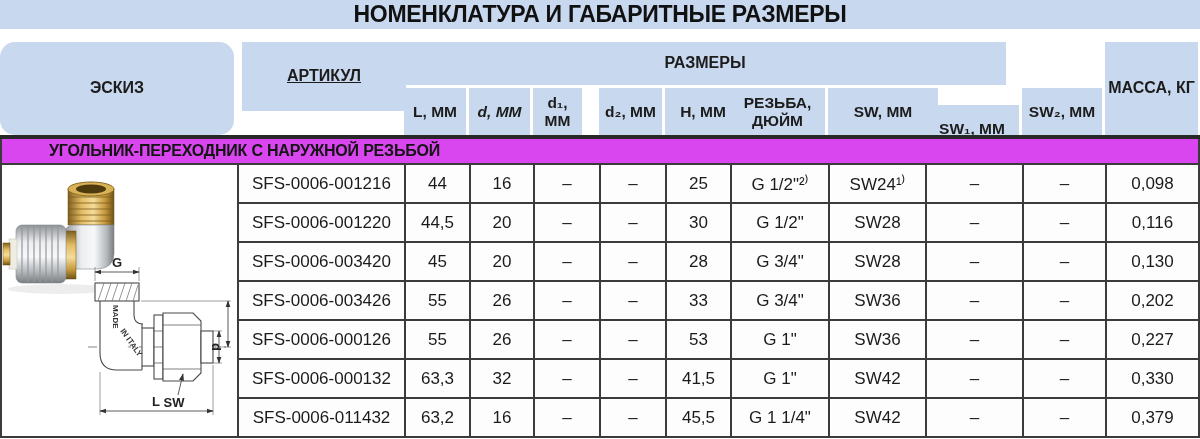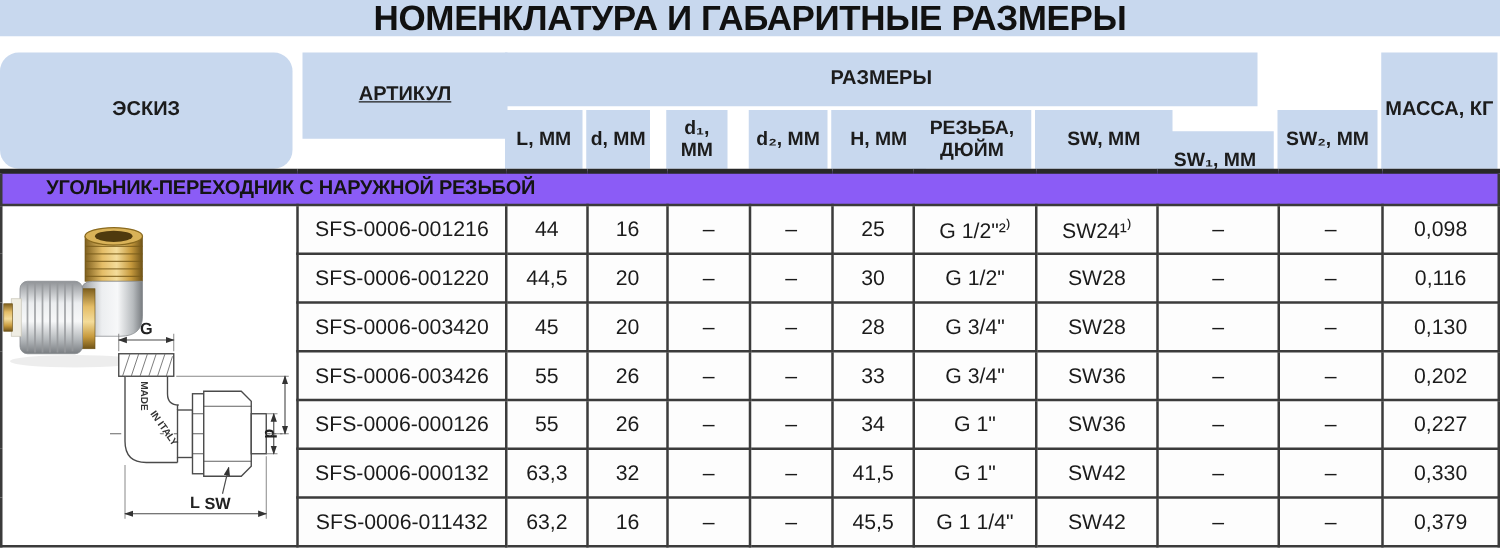--- a/index.html
+++ b/index.html
@@ -6,21 +6,21 @@
   html,body { background:#fff; }
   body { font-family:"Liberation Sans", sans-serif; color:#1a1a1a; }
   #root { position:relative; width:1200px; height:439px; background:#fff; overflow:hidden; }
 
   
   .title-bar {
     position:absolute; left:0; top:8; width:1200px; height:29px;
     background:#c8d8ee; display:flex; align-items:center; justify-content:center;
   }
   .title-bar h1 {
-    font-size:28px; font-weight:bold; color:#111; letter-spacing:-0.3px;text-align:right;
+    font-size:23px; font-weight:bold; color:#111; letter-spacing:-0.3px;text-align:right;
   }
 
   
   .hc {
     position:absolute; background:#c8d8ee; display:flex; align-items:center; justify-content:center;
     font-weight:bold; font-size:16px; color:#1c1c1c; text-align:center; line-height:1.15;
   }
   .hc-sketch  { left:0;    top:42px; width:234px; height:93px;border-radius:15px; }
   .hc-article { left:242px; top:42px; width:164px; height:69px;text-decoration:underline; }
   .hc-sizes   { left:404px; top:42px; width:602px; height:43px; }
@@ -32,21 +32,21 @@
     position:absolute; left:0; top:135px; width:1198px;
     border-collapse:collapse; table-layout:fixed;
     border-top:4px solid #282828;
   }
   .data-table td {
     border:2px solid #3b3b3b; background:#fdfdfd;
     text-align:center; vertical-align:middle;
     font-size:17px; color:#1b1b1b;
   }
   tr.section-row td {
-    height:27px; background:#8b5cf6; text-align:left; padding-left:35px;
+    height:27px; background:#d946ef; text-align:left; padding-left:47px;
     font-weight:bold; font-size:16px; letter-spacing:-0.2px; color:#141414;
   }
   tr.data-row { height:39px; }
   td.sketch-cell { padding:0; vertical-align:top; background:#fff; }
   td.article-cell { font-size:17px; }
 
   svg { display:block; }
   .dim-label { font:bold 13px "Liberation Sans", sans-serif; fill:#222; }
   .made-label { font:bold 8px "Liberation Sans", sans-serif; fill:#333; }
 </style>
@@ -58,21 +58,21 @@
   <div class="title-bar">
     <h1>НОМЕНКЛАТУРА И ГАБАРИТНЫЕ РАЗМЕРЫ</h1>
   </div>
 
   <div class="hc hc-sketch">ЭСКИЗ</div>
   <div class="hc hc-article">АРТИКУЛ</div>
   <div class="hc hc-sizes">РАЗМЕРЫ</div>
   <div class="hc hc-mass">МАССА, КГ</div>
   <div id="subheaders">
       <div class="hc subcol" style="left: 404px; width: 62px;">L, ММ</div>
-      <div class="hc subcol" style="left: 469px; width: 51px;">d, ММ</div>
+      <div class="hc subcol" style="left: 469px; width: 61px; font-style: italic;">d, ММ</div>
       <div class="hc subcol" style="left: 533px; width: 49px;">d₁, ММ</div>
       <div class="hc subcol" style="left: 599px; width: 63px;">d₂, ММ</div>
       <div class="hc subcol" style="left: 665px; width: 76px;">H, ММ</div>
       <div class="hc subcol" style="left: 730px; width: 95px;">РЕЗЬБА,
 ДЮЙМ</div>
       <div class="hc subcol" style="left: 828px; width: 110px;">SW, ММ</div>
       <div class="hc subcol" style="left: 925px; width: 94px; margin-top: 17px;">SW₁, ММ</div>
       <div class="hc subcol" style="left: 1022px; width: 80px;">SW₂, ММ</div>
     </div>
 
@@ -272,21 +272,21 @@
     <td>–</td>
     <td>–</td>
     <td>0,202</td>
   </tr>
         <tr class="data-row">
     <td class="article-cell">SFS-0006-000126</td>
     <td>55</td>
     <td>26</td>
     <td>–</td>
     <td>–</td>
-    <td>34</td>
+    <td>53</td>
     <td>G 1"</td>
     <td>SW36</td>
     <td>–</td>
     <td>–</td>
     <td>0,227</td>
   </tr>
         <tr class="data-row">
     <td class="article-cell">SFS-0006-000132</td>
     <td>63,3</td>
     <td>32</td>

